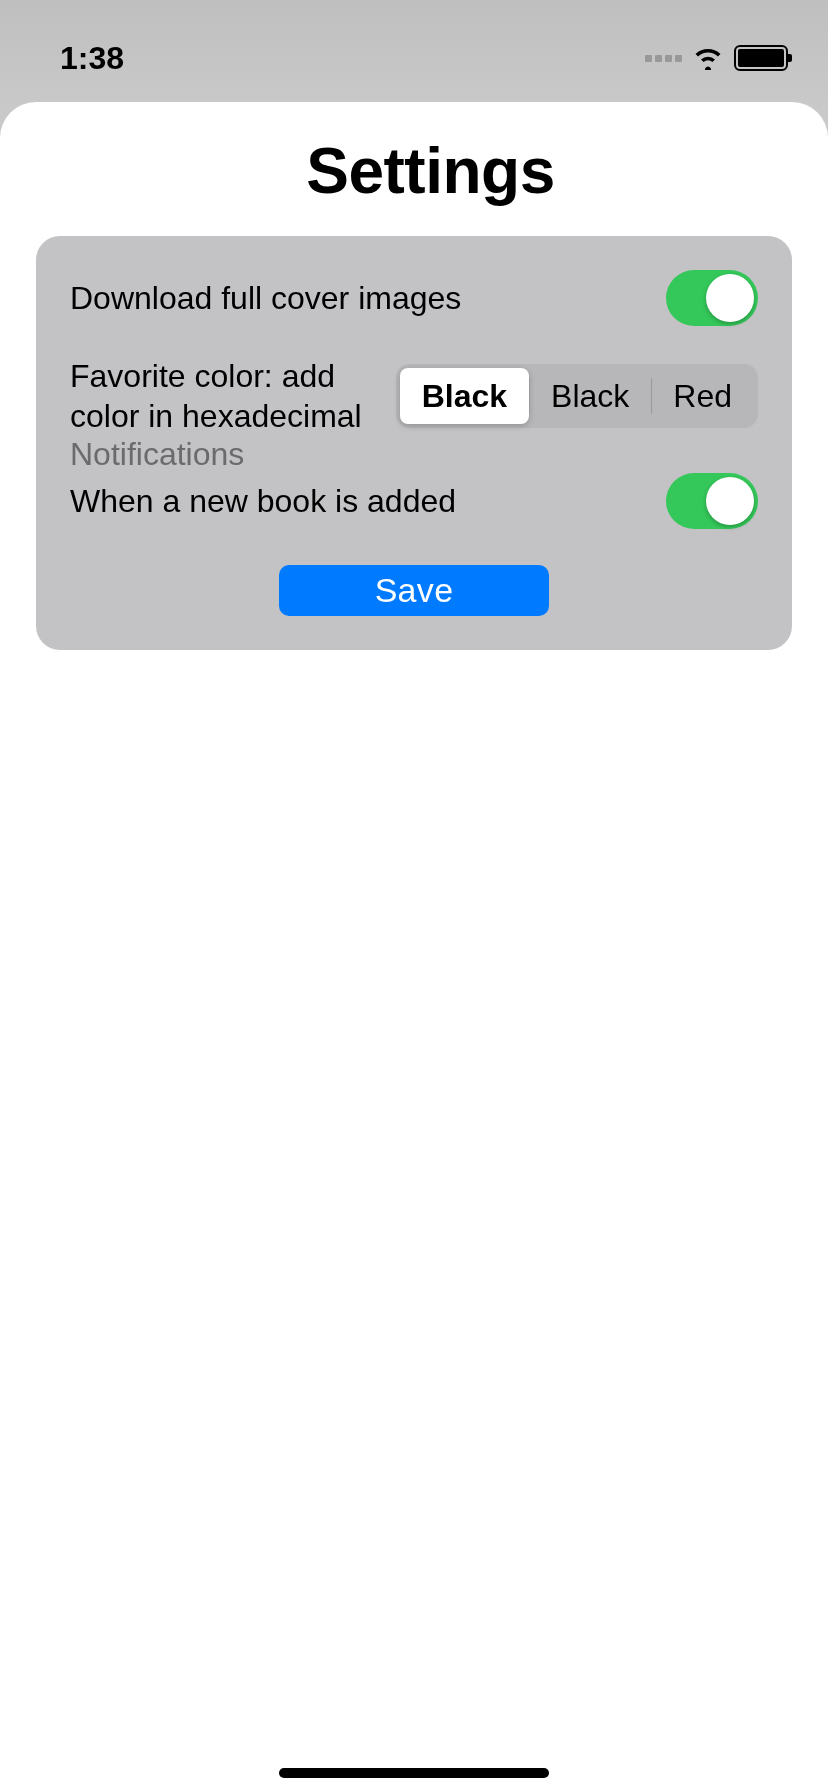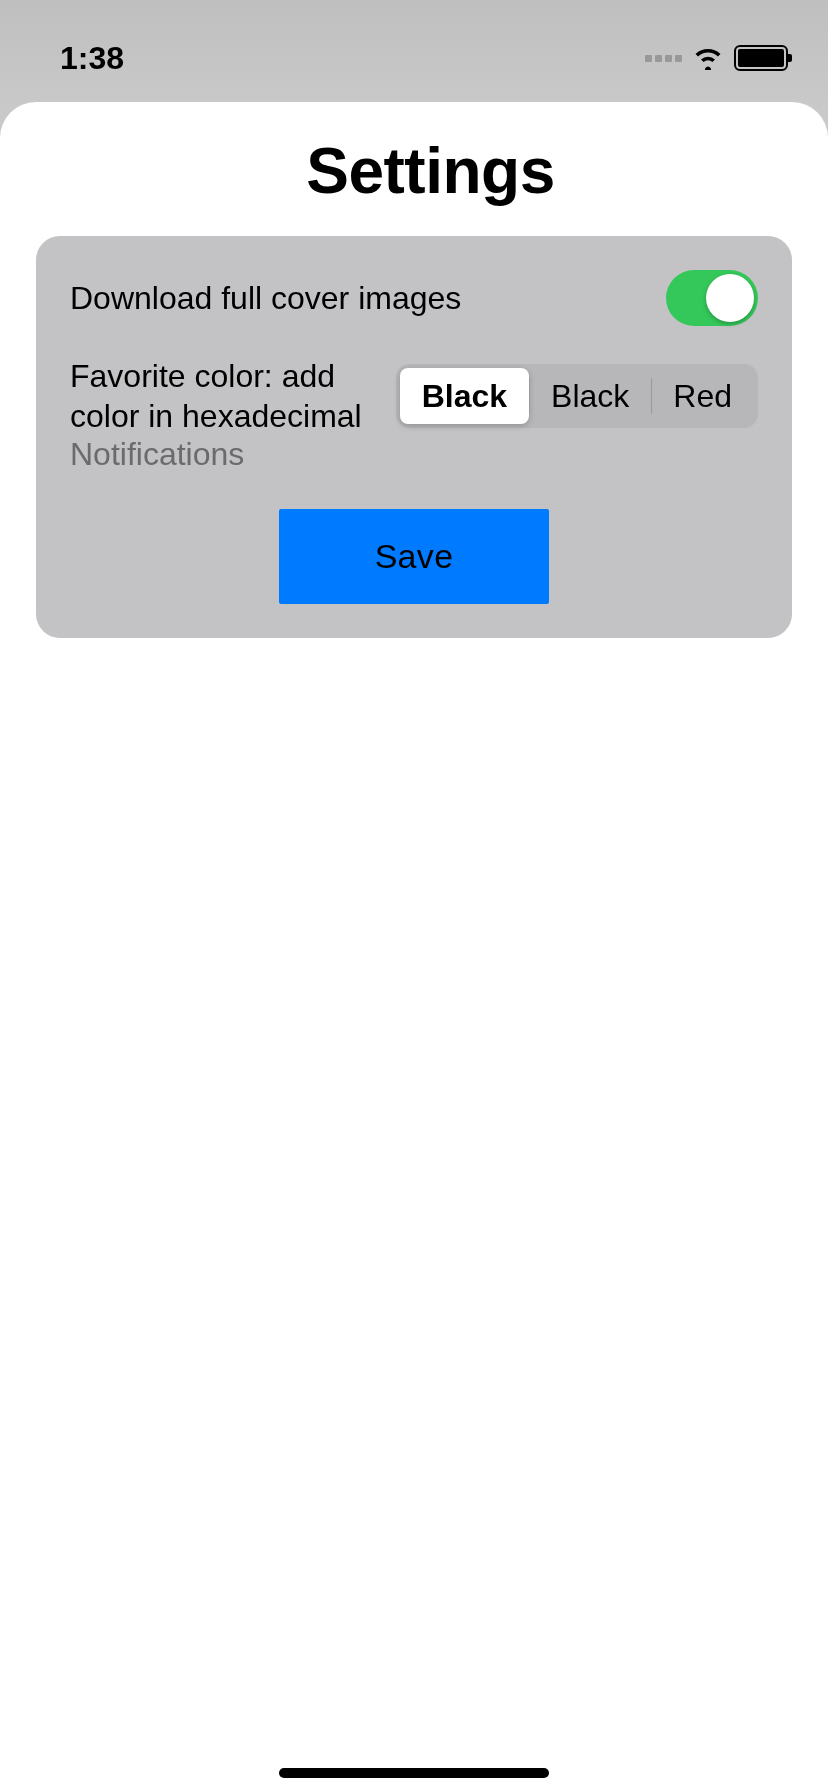--- a/index.html
+++ b/index.html
@@ -170,26 +170,26 @@
       width: 1px;
       background: #9a9a9d;
     }
     .save-row {
       display: flex;
       justify-content: center;
       margin-top: 36px;
     }
     .save-button {
       background: #007aff;
-      color: #000000;
+      color: #ffffff;
       font-size: 34px;
       font-weight: 400;
       border: none;
-      border-radius: 2px;
-      padding: 28px 96px;
+      border-radius: 10px;
+      padding: 6px 96px;
       letter-spacing: 0.3px;
     }
     .home-indicator {
       position: absolute;
       bottom: 14px;
       left: 50%;
       transform: translateX(-50%);
       width: 270px;
       height: 10px;
       background: #000;
@@ -238,20 +238,27 @@
       <div class="row-label">Favorite color: add color in hexadecimal</div>
       <div class="segmented">
         <div class="segment selected">Black</div>
         <div class="segment">Black</div>
         <div class="segment">Red</div>
       </div>
     </div>
 
     <div class="section-header">Notifications</div>
 
+    <div class="row">
+      <div class="row-label">When a new book is added</div>
+      <div class="switch">
+        <div class="switch-track"></div>
+        <div class="switch-knob"></div>
+      </div>
+    </div>
 
     <div class="save-row">
       <button class="save-button">Save</button>
     </div>
 
   </div>
 
   <div class="home-indicator"></div>
 </div>
 

